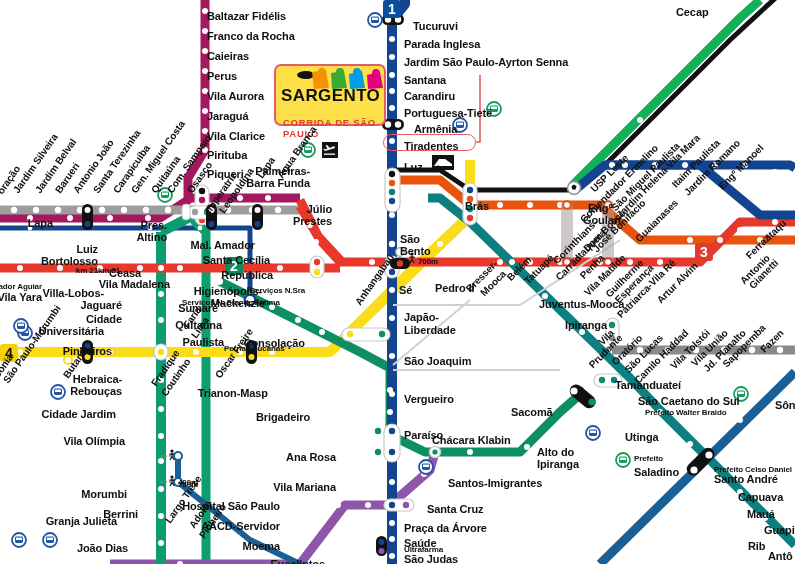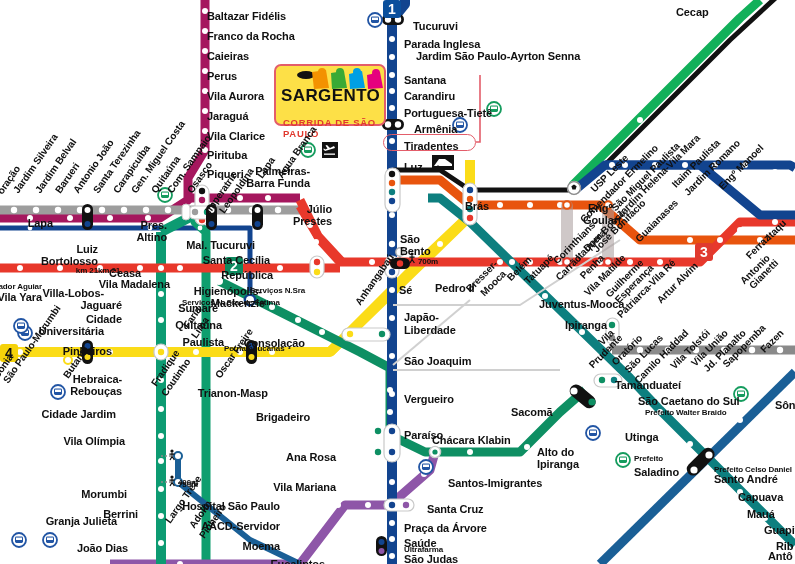--- a/index.html
+++ b/index.html
@@ -497,21 +497,21 @@
       <div class="lbl s11" style="left: 207px; top: 31px;">Franco da Rocha</div>
       <div class="lbl s11" style="left: 207px; top: 51px;">Caieiras</div>
       <div class="lbl s11" style="left: 207px; top: 71px;">Perus</div>
       <div class="lbl s11" style="left: 207px; top: 91px;">Vila Aurora</div>
       <div class="lbl s11" style="left: 207px; top: 111px;">Jaraguá</div>
       <div class="lbl s11" style="left: 207px; top: 131px;">Vila Clarice</div>
       <div class="lbl s11" style="left: 207px; top: 150px;">Pirituba</div>
       <div class="lbl s11" style="left: 207px; top: 169px;">Piqueri</div>
       <div class="lbl s11" style="left: 413px; top: 21px;">Tucuruvi</div>
       <div class="lbl s11" style="left: 404px; top: 39px;">Parada Inglesa</div>
-      <div class="lbl s11" style="left: 404px; top: 51px; margin-left: 12px;">Jardim São Paulo-Ayrton Senna</div>
+      <div class="lbl s11" style="left: 404px; top: 57px;">Jardim São Paulo-Ayrton Senna</div>
       <div class="lbl s11" style="left: 404px; top: 75px;">Santana</div>
       <div class="lbl s11" style="left: 404px; top: 91px;">Carandiru</div>
       <div class="lbl s11" style="left: 404px; top: 108px;">Portuguesa-Tietê</div>
       <div class="lbl s11" style="left: 414px; top: 124px;">Armênia</div>
       <div class="lbl s11" style="left: 404px; top: 141px;">Tiradentes</div>
       <div class="lbl s11" style="left: 404px; top: 162px;">Luz</div>
       <div class="lbl s11" style="left: 404px; top: 312px;">Japão-</div>
       <div class="lbl s11" style="left: 404px; top: 325px;">Liberdade</div>
       <div class="lbl s11" style="left: 404px; top: 356px;">São Joaquim</div>
       <div class="lbl s11" style="left: 404px; top: 394px;">Vergueiro</div>
@@ -520,21 +520,21 @@
       <div class="lbl s11" style="left: auto; top: 482px; right: 459px;">Vila Mariana</div>
       <div class="lbl s11" style="left: 404px; top: 523px;">Praça da Árvore</div>
       <div class="lbl s11" style="left: 404px; top: 538px;">Saúde</div>
       <div class="lbl s11" style="left: 404px; top: 554px;">São Judas</div>
       <div class="lbl s11" style="left: 427px; top: 504px;">Santa Cruz</div>
       <div class="lbl s11" style="left: auto; top: 166px; right: 485px;">Palmeiras-</div>
       <div class="lbl s11" style="left: auto; top: 178px; right: 485px;">Barra Funda</div>
       <div class="lbl s11" style="left: auto; top: 204px; right: 463px;">Júlio</div>
       <div class="lbl s11" style="left: auto; top: 216px; right: 463px;">Prestes</div>
       <div class="lbl s11" style="left: auto; top: 218px; right: 742px;">Lapa</div>
-      <div class="lbl s11" style="left: auto; top: 240px; right: 540px;">Mal. Tucuruvi</div>
+      <div class="lbl s11" style="left: auto; top: 240px; right: 540px;">Mal. Amador</div>
       <div class="lbl s11" style="left: auto; top: 255px; right: 525px;">Santa Cecília</div>
       <div class="lbl s11" style="left: auto; top: 270px; right: 522px;">República</div>
       <div class="lbl s11" style="left: auto; top: 286px; right: 533px;">Higienópolis-</div>
       <div class="lbl s11" style="left: auto; top: 298px; right: 530px;">Mackenzie</div>
       <div class="lbl s11" style="left: 400px; top: 234px;">São</div>
       <div class="lbl s11" style="left: 400px; top: 246px;">Bento</div>
       <div class="lbl s11" style="left: 399px; top: 285px;">Sé</div>
       <div class="lbl s11" style="left: 465px; top: 201px;">Brás</div>
       <div class="lbl s11" style="left: 435px; top: 283px;">Pedro II</div>
       <div class="lbl s11" style="left: auto; top: 338px; right: 490px;">Consolação</div>
@@ -583,21 +583,21 @@
       <div class="lbl s11" style="left: 638px; top: 396px;">São Caetano do Sul</div>
       <div class="lbl s8" style="left: 645px; top: 409px;">Prefeito Walter Braido</div>
       <div class="lbl s11" style="left: 625px; top: 432px;">Utinga</div>
       <div class="lbl s8" style="left: 634px; top: 455px;">Prefeito</div>
       <div class="lbl s11" style="left: 634px; top: 467px;">Saladino</div>
       <div class="lbl s8" style="left: 714px; top: 466px;">Prefeito Celso Daniel</div>
       <div class="lbl s11" style="left: 714px; top: 474px;">Santo André</div>
       <div class="lbl s11" style="left: 738px; top: 492px;">Capuava</div>
       <div class="lbl s11" style="left: 747px; top: 509px;">Mauá</div>
       <div class="lbl s11" style="left: 764px; top: 525px;">Guapitu</div>
-      <div class="lbl s11" style="left: 776px; top: 541px;">Rib</div>
+      <div class="lbl s11" style="left: 748px; top: 541px;">Rib</div>
       <div class="lbl s11" style="left: 768px; top: 551px;">Antô</div>
       <div class="lbl s11" style="left: 775px; top: 400px;">Sôn</div>
       <div class="lbl s10" style="left: 4px; top: 186px; transform: rotate(-55deg); transform-origin: left bottom;">oração</div>
       <div class="lbl s10" style="left: 20px; top: 185px; transform: rotate(-55deg); transform-origin: left bottom;">Jardim Silveira</div>
       <div class="lbl s10" style="left: 42px; top: 185px; transform: rotate(-55deg); transform-origin: left bottom;">Jardim Belval</div>
       <div class="lbl s10" style="left: 62px; top: 185px; transform: rotate(-55deg); transform-origin: left bottom;">Barueri</div>
       <div class="lbl s10" style="left: 80px; top: 185px; transform: rotate(-55deg); transform-origin: left bottom;">Antonio João</div>
       <div class="lbl s10" style="left: 100px; top: 185px; transform: rotate(-55deg); transform-origin: left bottom;">Santa Terezinha</div>
       <div class="lbl s10" style="left: 120px; top: 185px; transform: rotate(-55deg); transform-origin: left bottom;">Carapicuíba</div>
       <div class="lbl s10" style="left: 138px; top: 185px; transform: rotate(-55deg); transform-origin: left bottom;">Gen. Miguel Costa</div>

